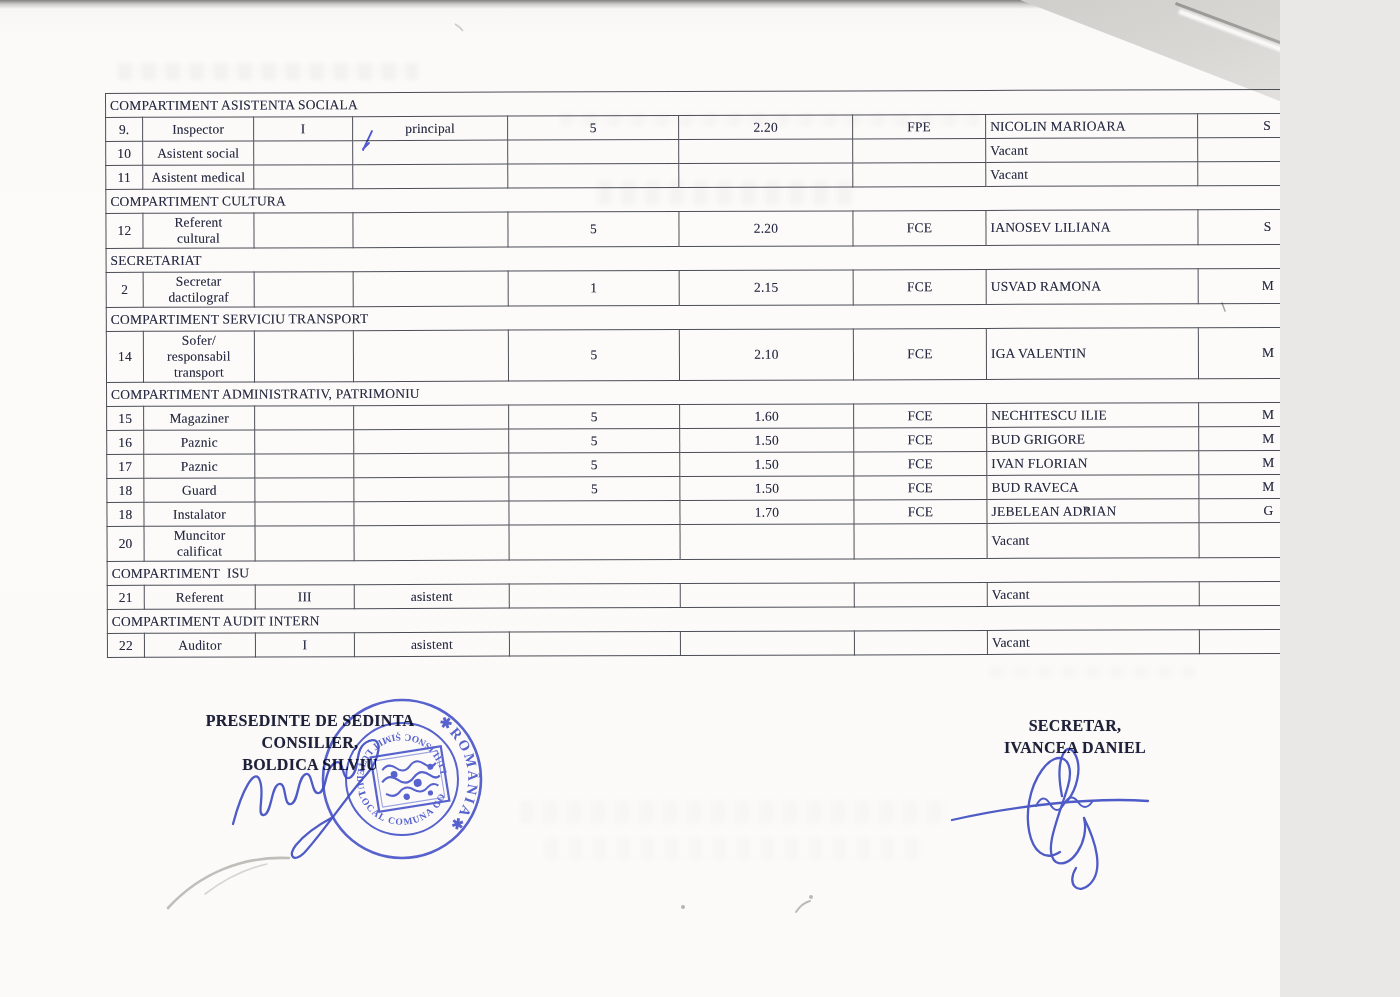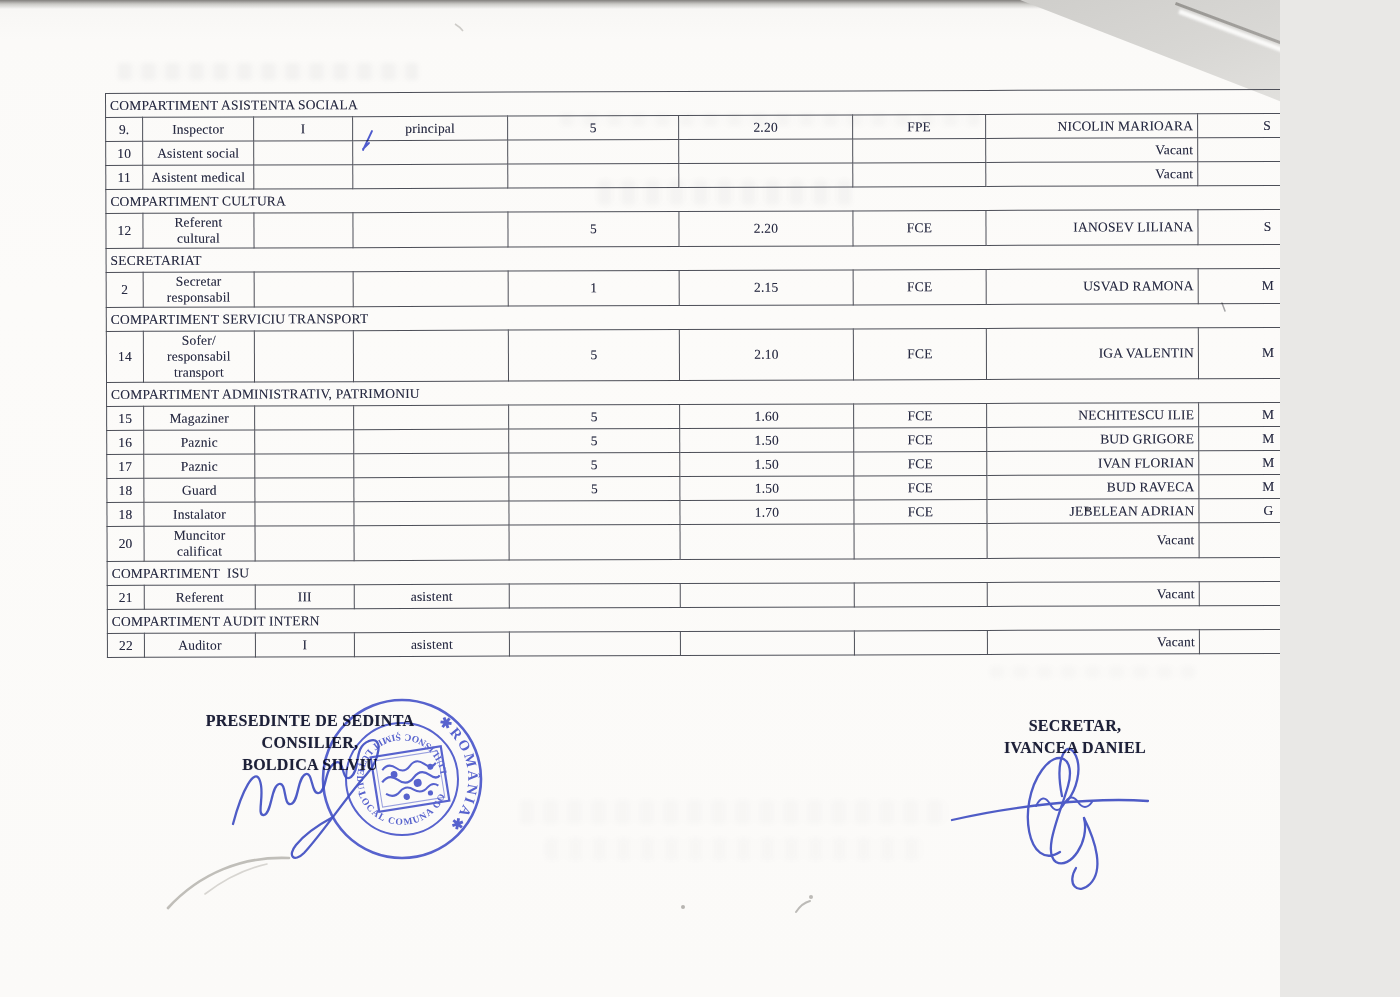--- a/index.html
+++ b/index.html
@@ -26,21 +26,21 @@
     background:repeating-linear-gradient(90deg,rgba(110,112,120,.38) 0 13px,rgba(110,112,120,.07) 13px 24px);}
   
   .table-wrap{position:absolute;left:105px;top:93px;z-index:2;transform:rotate(-0.2deg);transform-origin:left top;}
   table.doc{border-collapse:collapse;table-layout:fixed;width:1231px;border:1.5px solid #43454e;}
   .doc td{border:1px solid #4d4f58;font:13.5px "Liberation Serif",serif;color:#272a42;
     padding:1px 4px;vertical-align:middle;height:21px;letter-spacing:.2px;
     text-shadow:0 0 .6px rgba(39,42,66,.4);overflow:hidden;}
   .sec-td{text-align:left;padding-left:9px;white-space:pre;height:14px;}
   .c-nr,.c-clasa,.c-grad,.c-treapta,.c-coeficient,.c-tip,.c-studii,.c-functie{text-align:center;}
   .c-functie{white-space:pre-line;line-height:1.22;}
-  .c-titular{text-align:right;padding-left:8px;}
+  .c-titular{text-align:left;padding-left:8px;}
   
   .sig{position:absolute;z-index:3;text-align:center;font-weight:bold;font-size:16px;
     color:#1d2038;line-height:1.38;letter-spacing:.3px;text-shadow:0 0 .7px rgba(29,32,56,.45);}
   .sig-left{left:165px;top:710px;width:290px;}
   .sig-right{left:945px;top:715px;width:260px;}
   
   svg.overlay{position:absolute;left:0;top:0;z-index:5;pointer-events:none;mix-blend-mode:multiply;}
   .page-num{position:absolute;left:1366px;top:968px;z-index:3;font:14px "Liberation Serif",serif;color:#5c5c5a;}
 </style>
 </head>
@@ -124,21 +124,21 @@
             <td class="c-tip">FCE</td>
             <td class="c-titular">IANOSEV LILIANA</td>
             <td class="c-studii">S</td>
           </tr>
           <tr>
             <td colspan="9" class="sec-td">SECRETARIAT</td>
           </tr>
           <tr>
             <td class="c-nr">2</td>
             <td class="c-functie">Secretar
-responsabil</td>
+dactilograf</td>
             <td class="c-clasa"></td>
             <td class="c-grad"></td>
             <td class="c-treapta">1</td>
             <td class="c-coeficient">2.15</td>
             <td class="c-tip">FCE</td>
             <td class="c-titular">USVAD RAMONA</td>
             <td class="c-studii">M</td>
           </tr>
           <tr>
             <td colspan="9" class="sec-td">COMPARTIMENT SERVICIU TRANSPORT</td>

